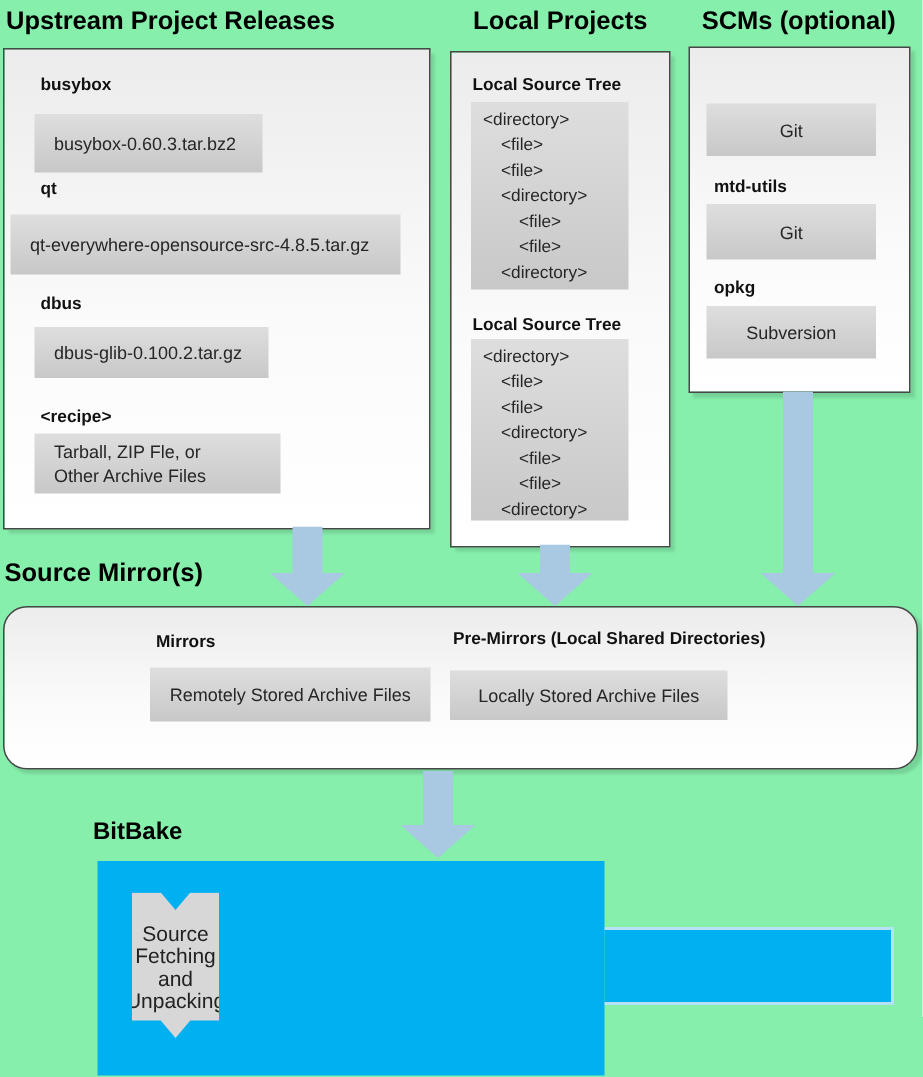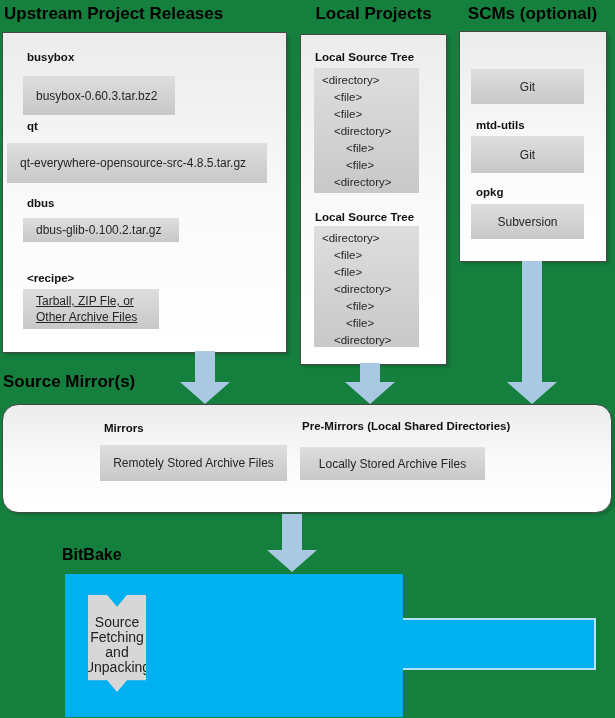--- a/index.html
+++ b/index.html
@@ -1,17 +1,17 @@
 <!DOCTYPE html>
 <html style="--arrow: #a9c8e2; --bitbake-blue: #00b0f0; --bitbake-arm-border: #b5e2f5; --gray-top: #dedede; --gray-bottom: #c8c8c8;"><head>
 <meta charset="utf-8">
 <style>
   html,body{margin:0;padding:0;background:#ffffff;}
   body{font-family:"Liberation Sans", sans-serif; color:#1a1a1a;}
-  #canvas{position:relative;width:615px;height:718px;background:#15803d;overflow:hidden;}
+  #canvas{position:relative;width:615px;height:718px;background:#86efac;overflow:hidden;}
 
   .heading{position:absolute;font-weight:bold;font-size:17px;color:#000;margin:0;white-space:nowrap;}
   .heading.center{text-align:center;}
 
   .panel{position:absolute;border:1.5px solid #474747;
          background:linear-gradient(180deg,#ececed 0%,#fafafa 55%,#ffffff 100%);
          box-shadow:3px 3px 2px rgba(0,0,0,0.12);}
 
   .lbl{position:absolute;font-weight:bold;font-size:11.5px;color:#111;white-space:nowrap;}
 
@@ -45,24 +45,24 @@
 
   <h1 class="heading" style="left:4px;top:4px;">Upstream Project Releases</h1>
   <div class="panel" style="left:2px;top:32px;width:283px;height:319px;">
     <span class="lbl" style="left:24px;top:18px;">busybox</span>
     <div class="vbox leftpad" style="left:20px;top:43px;width:152px;height:39px;">busybox-0.60.3.tar.bz2</div>
 
     <span class="lbl" style="left:24px;top:87px;">qt</span>
     <div class="vbox leftpad" style="left:4px;top:110px;width:260px;height:40px;">qt-everywhere-opensource-src-4.8.5.tar.gz</div>
 
     <span class="lbl" style="left:24px;top:164px;">dbus</span>
-    <div class="vbox leftpad" style="left:20px;top:185px;width:156px;height:24px;">dbus-glib-0.100.2.tar.gz</div>
+    <div class="vbox leftpad" style="left:20px;top:185px;width:156px;height:34px;">dbus-glib-0.100.2.tar.gz</div>
 
     <span class="lbl" style="left:24px;top:239px;">&lt;recipe&gt;</span>
-    <div class="vbox leftpad multiline" style="left:20px;top:256px;width:136px;height:40px;text-decoration:underline;">Tarball, ZIP Fle, or
+    <div class="vbox leftpad multiline" style="left:20px;top:256px;width:164px;height:40px;">Tarball, ZIP Fle, or
 Other Archive Files</div>
   </div>
 
   <h1 class="heading center" style="left:300px;top:4px;width:147px;">Local Projects</h1>
   <div class="panel" style="left:300px;top:34px;width:145px;height:329px;">
     <span class="lbl" style="left:14px;top:16px;">Local Source Tree</span>
     <div class="treebox" style="left:13px;top:33px;width:105px;height:125px;">
       <div class="tree-row lvl0">&lt;directory&gt;</div>
       <div class="tree-row lvl1">&lt;file&gt;</div>
       <div class="tree-row lvl1">&lt;file&gt;</div>

